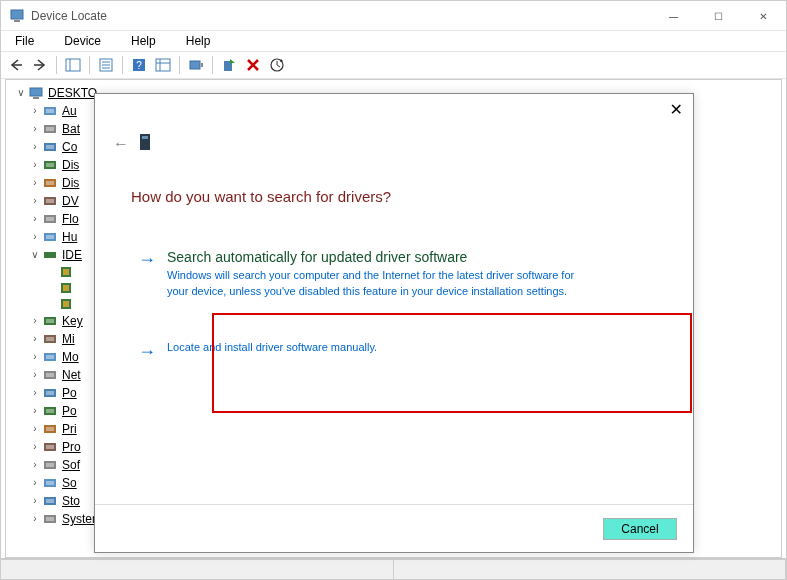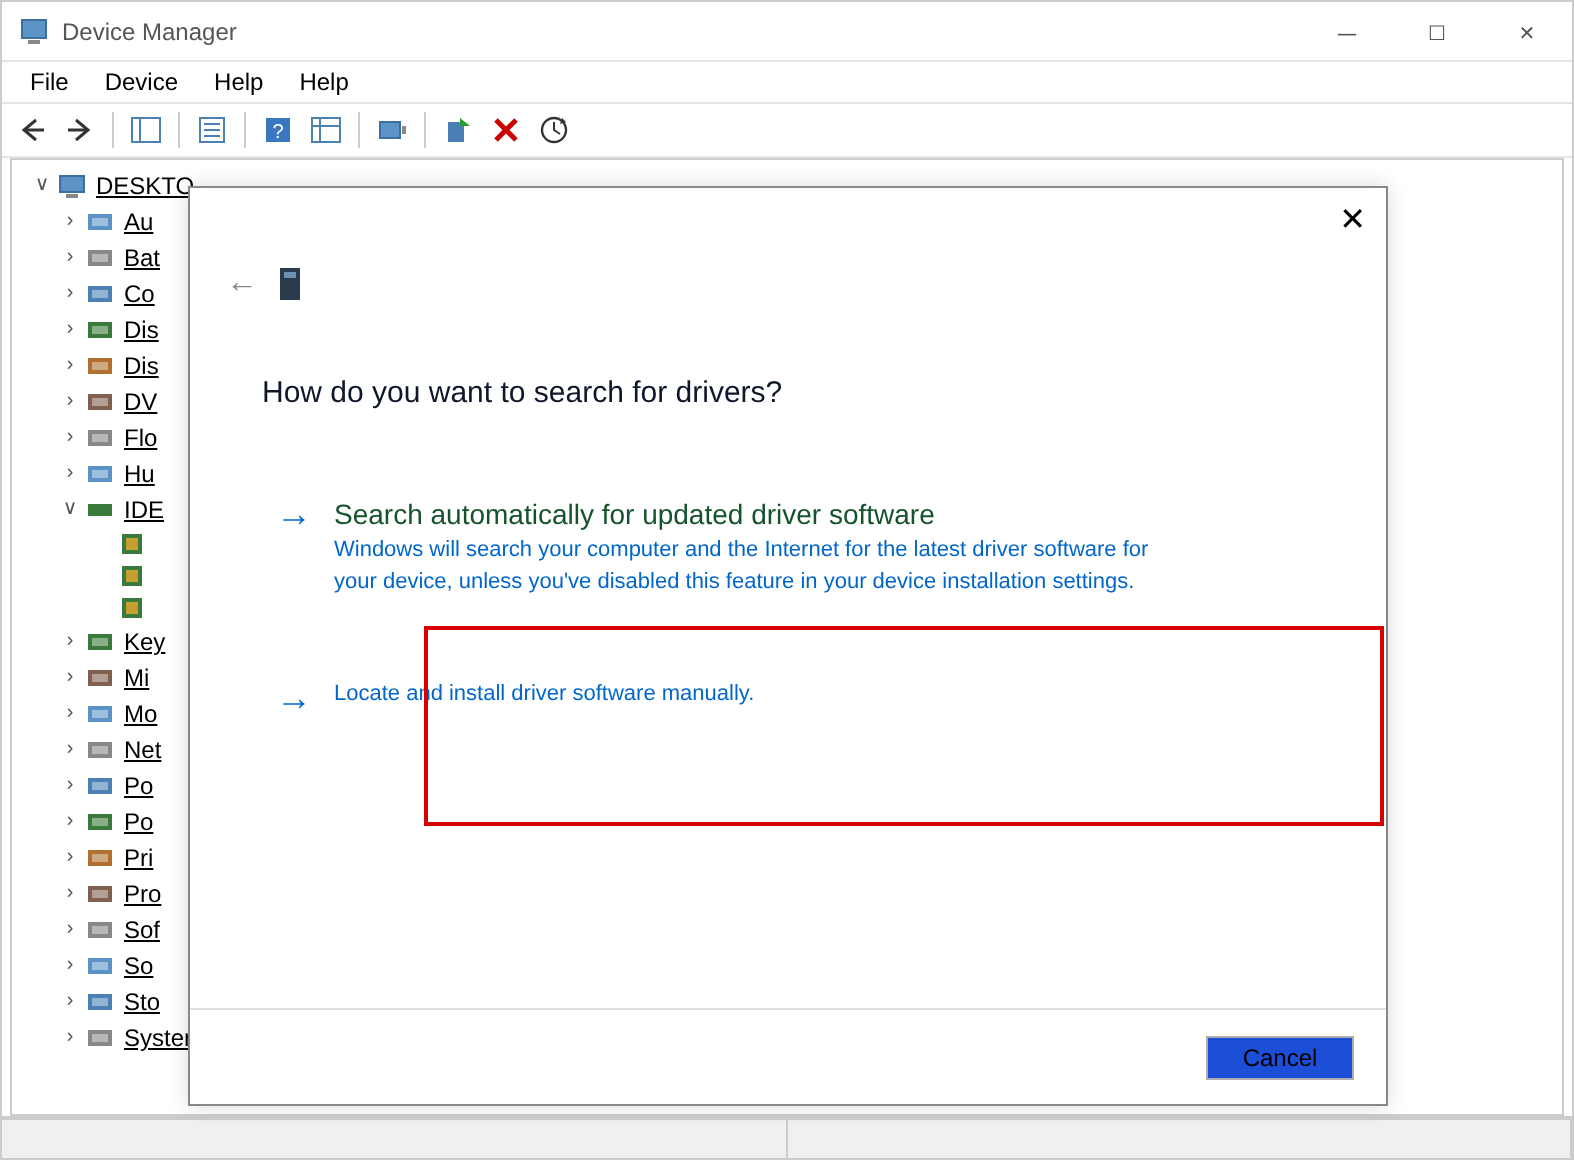--- a/index.html
+++ b/index.html
@@ -6,21 +6,21 @@
 body { background: #fff; width: 787px; height: 580px; overflow: hidden; position: relative; border: 1px solid #ccc; }
 
 
 .titlebar { height: 30px; display: flex; align-items: center; border-bottom: 1px solid #e5e5e5; padding: 0 0 0 8px; font-size: 12px; color: #555; }
 .titlebar .icon { width: 16px; height: 16px; margin-right: 6px; display: flex; align-items: center; justify-content: center; }
 .titlebar .title { flex: 1; }
 .win-controls { display: flex; height: 100%; }
 .win-controls div { width: 45px; display: flex; align-items: center; justify-content: center; font-size: 10px; color: #555; font-family: system-ui; }
 
 
-.menubar { height: 20px; display: flex; align-items: center; padding: 0 6px; font-size: 12px; gap: 2px; text-align: center; }
+.menubar { height: 20px; display: flex; align-items: center; padding: 0 6px; font-size: 12px; gap: 14px; text-align: center; }
 .menubar span { padding: 2px 8px; }
 
 
 .toolbar { height: 28px; border-top: 1px solid #e5e5e5; border-bottom: 1px solid #e5e5e5; display: flex; align-items: center; padding: 0 4px; gap: 2px; }
 .toolbar .tbtn { width: 22px; height: 22px; display: flex; align-items: center; justify-content: center; border: 1px solid transparent; }
 .toolbar .sep { width: 1px; height: 18px; background: #ccc; margin: 0 3px; }
 .toolbar svg { width: 16px; height: 16px; }
 
 
 .main { display: flex; height: calc(100% - 30px - 20px - 28px - 20px); border-bottom: 1px solid #ccc; }
@@ -34,45 +34,45 @@
 .statusbar { height: 20px; border-top: 1px solid #ccc; background: #f0f0f0; display: flex; }
 .statusbar div { flex: 1; border-right: 1px solid #ccc; }
 
 
 .dialog { position: absolute; left: 93px; top: 92px; width: 600px; height: 460px; background: #fff; border: 1px solid #888; box-shadow: 0 0 10px rgba(0,0,0,0.15); }
 .dialog-close { position: absolute; top: 6px; right: 10px; font-size: 16px; cursor: default; }
 .dialog-header { display: flex; align-items: center; padding: 38px 0 0 18px; gap: 8px; font-size: 12px; }
 .dialog-header .back { color: #888; font-size: 16px; }
 .dialog-header .dicon { width: 16px; height: 20px; }
 .dialog-body { padding: 36px 36px 0 36px; }
-.dialog-body h1 { font-size: 15px; font-weight: normal; color: #0f172a; margin-bottom: 34px; }
+.dialog-body h1 { font-size: 15px; font-weight: normal; color: #7f1d1d; margin-bottom: 34px; }
 .option { display: flex; gap: 10px; padding: 8px 6px; cursor: default; }
 .option .arrow { color: #0066cc; font-size: 18px; line-height: 20px; width: 20px; text-align: center; }
 .option .otext { flex: 1; }
 .option .otitle { color: #14532d; font-size: 14px; line-height: 20px; }
 .option .odesc { color: #0066cc; font-size: 11px; line-height: 16px; max-width: 420px; }
 .highlight-box { position: absolute; border: 2px solid #d60000; left: 117px; top: 219px; width: 480px; height: 100px; pointer-events: none; }
 .option + .option { margin-top: 24px; }
 .dialog-footer { position: absolute; bottom: 0; left: 0; right: 0; height: 48px; border-top: 1px solid #ddd; display: flex; align-items: center; justify-content: flex-end; padding: 0 16px; }
-.dialog-footer button { width: 74px; height: 22px; font-size: 12px; background: #1d4ed8; border: 1px solid #adadad; }
+.dialog-footer button { width: 74px; height: 22px; font-size: 12px; background: #5eead4; border: 1px solid #adadad; }
 
 
 .ic-rect { fill: #5c93c7; stroke: #3b6f9e; }
 </style>
 </head>
 <body>
 
 <div class="titlebar">
   <span class="icon">
     <svg width="16" height="16">
         <rect x="2" y="2" width="12" height="9" class="ic-rect"></rect>
         <rect x="5" y="12" width="6" height="2" fill="#888"></rect>
       </svg>
   </span>
-  <span class="title">Device Manager</span>
+  <span class="title">Device Locate</span>
   <div class="win-controls">
     <div>—</div>
     <div>☐</div>
     <div>✕</div>
   </div>
 </div>
 
 <div class="menubar">
   <span>File</span>
   <span>Device</span>

